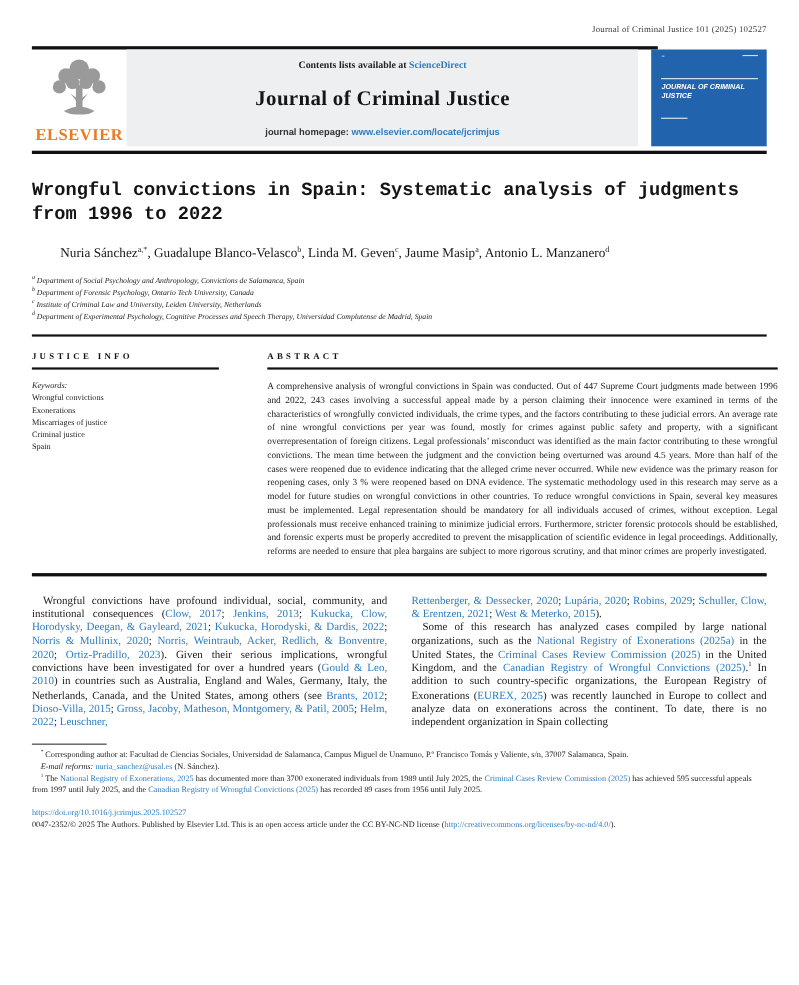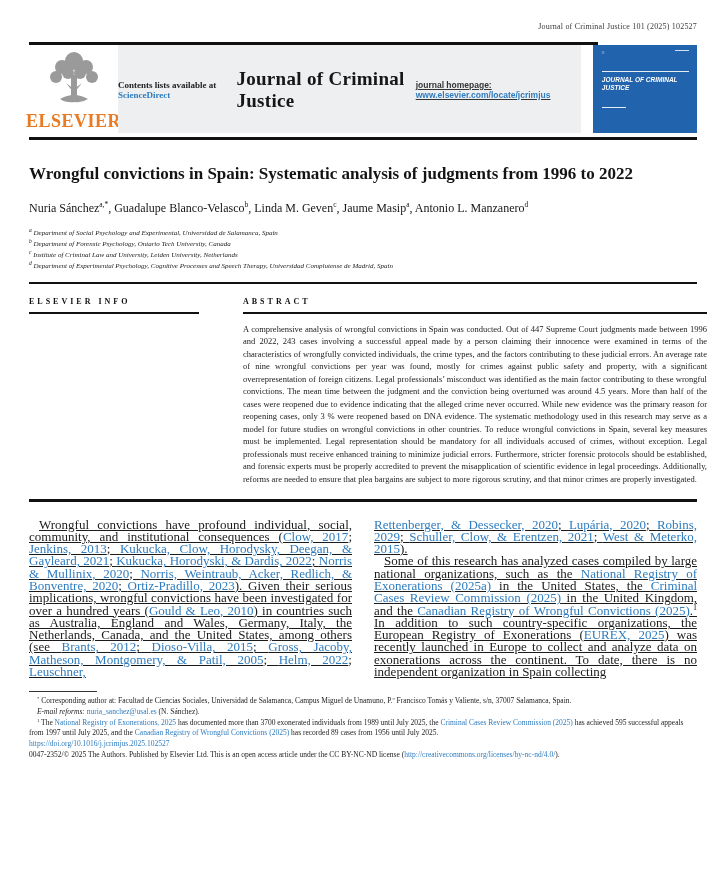--- a/index.html
+++ b/index.html
@@ -13,65 +13,65 @@
   sup{font-size:62%;line-height:0;}
 
   
   .top-citation{margin-top:22px;text-align:right;font-size:8px;color:#3a3a3a;letter-spacing:.2px;}
 
   
   .mast-rule-top{margin-top:11px;height:3px;background:#111;width:569px;}
   .masthead{display:flex;align-items:stretch;height:88px;}
   .logo-box{width:89px;display:flex;flex-direction:column;align-items:center;justify-content:flex-end;padding-top:2px;}
   .logo-art{flex:1;display:flex;align-items:center;justify-content:center;}
-  .logo-word{font-size:18px;color:#e87b23;letter-spacing:.5px;font-weight:bold;margin-bottom:1px;}
-  .band{width:480px;background:#edeff1;display:flex;flex-direction:row;align-items:center;justify-content:space-between;padding:9px 0 8px 0;box-sizing:border-box;}
+  .logo-word{font-size:15px;color:#e87b23;letter-spacing:.5px;font-weight:bold;margin-bottom:1px;}
+  .band{width:480px;background:#edeff1;display:flex;flex-direction:column;align-items:center;justify-content:space-between;padding:9px 0 8px 0;box-sizing:border-box;}
   .band-line1{font-size:9px;font-weight:bold;color:#222;}
   .band-title{font-size:19px;font-weight:bold;color:#161616;letter-spacing:.3px;}
-  .band-line3{font-family:"Liberation Sans","DejaVu Sans",sans-serif;font-size:8.5px;font-weight:bold;color:#333;text-decoration:underline;}
+  .band-line3{font-family:"Liberation Sans","DejaVu Sans",sans-serif;font-size:8.5px;font-weight:bold;color:#333;}
   .cover{width:108px;margin-left:12px;background:#2263ae;position:relative;box-sizing:border-box;}
   .cover .c-top{position:absolute;top:5px;left:9px;color:#cfe0f2;font-size:5px;}
   .cover .c-top2{position:absolute;top:5px;right:8px;width:14px;height:1px;background:#cfe0f2;}
   .cover .c-rule1{position:absolute;top:26px;left:9px;right:8px;height:1px;background:#e8eef6;}
   .cover .c-name{position:absolute;top:31px;left:9px;color:#ffffff;font-size:6.5px;line-height:7.5px;font-weight:bold;font-style:italic;font-family:"Liberation Sans","DejaVu Sans",sans-serif;}
   .cover .c-rule2{position:absolute;top:62px;left:9px;width:24px;height:1px;background:#e8eef6;}
   .mast-rule-bottom{height:3px;background:#111;width:668px;margin-top:4px;}
 
   
-  .title{margin-top:23px;max-width:648px;font-size:17px;line-height:22px;font-weight:bold;color:#141414;}
-  .authors{margin-top:15px;max-width:525px;font-size:12px;line-height:17px;color:#161616;}
+  .title{margin-top:23px;max-width:648px;font-size:17px;line-height:22px;font-weight:bold;color:#141414;font-family:Liberation Mono, monospace;}
+  .authors{margin-top:15px;max-width:525px;font-size:12px;line-height:17px;color:#161616;text-align:right;}
   .affils{margin-top:11px;font-size:7px;font-style:italic;line-height:11px;color:#222;}
   .affils sup{font-size:5.5px;}
   .title-rule{margin-top:10px;height:2px;background:#111;width:668px;}
 
   
   .info-wrap{display:flex;margin-top:13px;}
   .info-left{width:186px;flex:none;}
   .info-right{width:464px;margin-left:28px;flex:none;}
   .sec-head{font-size:8px;letter-spacing:3px;color:#111;font-weight:bold;}
   .sec-rule{height:1.5px;background:#111;margin-top:6px;}
   .sec-rule.short{width:170px;}
   .kw{margin-top:9px;font-size:7.5px;line-height:11px;color:#222;}
   .kw .kw-label{font-style:italic;}
   .abstract{margin-top:9px;font-size:8.5px;line-height:12.5px;text-align:justify;color:#1b1b1b;}
   .abs-close-rule{margin-top:14px;height:2.5px;background:#111;width:668px;}
 
   
   .cols{display:flex;margin-top:17px;}
-  .col{width:323px;flex:none;font-size:13px;line-height:12.3px;text-align:justify;color:#1b1b1b;text-decoration:underline;}
+  .col{width:323px;flex:none;font-size:10px;line-height:12.3px;text-align:justify;color:#1b1b1b;}
   .col + .col{margin-left:22px;width:323px;}
   .col p{margin:0;}
   .col p.indent{text-indent:10px;}
 
   
   .fn-rule{margin-top:13px;width:68px;height:1px;background:#333;}
   .footnotes{margin-top:4px;font-size:7.5px;line-height:10.6px;color:#1b1b1b;}
   .footnotes .fn{text-indent:8px;margin:0;}
   .fn-email{text-indent:8px;}
-  .bottom-block{font-size:7.5px;line-height:10.6px;color:#1b1b1b;}
+  .bottom-block{margin-top:10px;font-size:7.5px;line-height:10.6px;color:#1b1b1b;}
   .doi-line{margin:0 0 1px 0;}
 </style>
 </head>
 <body>
 
 <div class="page">
 
   <div class="top-citation">Journal of Criminal Justice 101 (2025) 102527</div>
 
   <div class="mast-rule-top"></div>
@@ -112,32 +112,40 @@
     </div>
   </div>
 
   <div class="mast-rule-bottom"></div>
 
   <h1 class="title" style="margin-bottom:0;">Wrongful convictions in Spain: Systematic analysis of judgments from 1996 to 2022</h1>
 
   <div class="authors">Nuria Sánchez<sup>a,*</sup>, Guadalupe Blanco-Velasco<sup>b</sup>, Linda M. Geven<sup>c</sup>, Jaume Masip<sup>a</sup>, Antonio L. Manzanero<sup>d</sup></div>
 
   <div class="affils">
-    <div><sup>a</sup><span> Department of Social Psychology and Experimental, Universidad de Salamanca, Spain</span></div>
+    <div><sup>a</sup><span> Department of Social Psychology and Anthropology, Convictions de Salamanca, Spain</span></div>
     <div><sup>b</sup><span> Department of Forensic Psychology, Ontario Tech University, Canada</span></div>
     <div><sup>c</sup><span> Institute of Criminal Law and University, Leiden University, Netherlands</span></div>
     <div><sup>d</sup><span> Department of Experimental Psychology, Cognitive Processes and Speech Therapy, Universidad Complutense de Madrid, Spain</span></div>
   </div>
 
   <div class="title-rule"></div>
 
   <div class="info-wrap">
     <div class="info-left">
-      <div class="sec-head">ELSEVIER INFO</div>
+      <div class="sec-head">JUSTICE INFO</div>
       <div class="sec-rule short"></div>
+      <div class="kw">
+        <div class="kw-label">Keywords:</div>
+        <div>Wrongful convictions</div>
+        <div>Exonerations</div>
+        <div>Miscarriages of justice</div>
+        <div>Criminal justice</div>
+        <div>Spain</div>
+      </div>
     </div>
     <div class="info-right">
       <div class="sec-head">ABSTRACT</div>
       <div class="sec-rule"></div>
       <div class="abstract">A comprehensive analysis of wrongful convictions in Spain was conducted. Out of 447 Supreme Court judgments made between 1996 and 2022, 243 cases involving a successful appeal made by a person claiming their innocence were examined in terms of the characteristics of wrongfully convicted individuals, the crime types, and the factors contributing to these judicial errors. An average rate of nine wrongful convictions per year was found, mostly for crimes against public safety and property, with a significant overrepresentation of foreign citizens. Legal professionals’ misconduct was identified as the main factor contributing to these wrongful convictions. The mean time between the judgment and the conviction being overturned was around 4.5 years. More than half of the cases were reopened due to evidence indicating that the alleged crime never occurred. While new evidence was the primary reason for reopening cases, only 3 % were reopened based on DNA evidence. The systematic methodology used in this research may serve as a model for future studies on wrongful convictions in other countries. To reduce wrongful convictions in Spain, several key measures must be implemented. Legal representation should be mandatory for all individuals accused of crimes, without exception. Legal professionals must receive enhanced training to minimize judicial errors. Furthermore, stricter forensic protocols should be established, and forensic experts must be properly accredited to prevent the misapplication of scientific evidence in legal proceedings. Additionally, reforms are needed to ensure that plea bargains are subject to more rigorous scrutiny, and that minor crimes are properly investigated.</div>
     </div>
   </div>
 
   <div class="abs-close-rule"></div>
 

